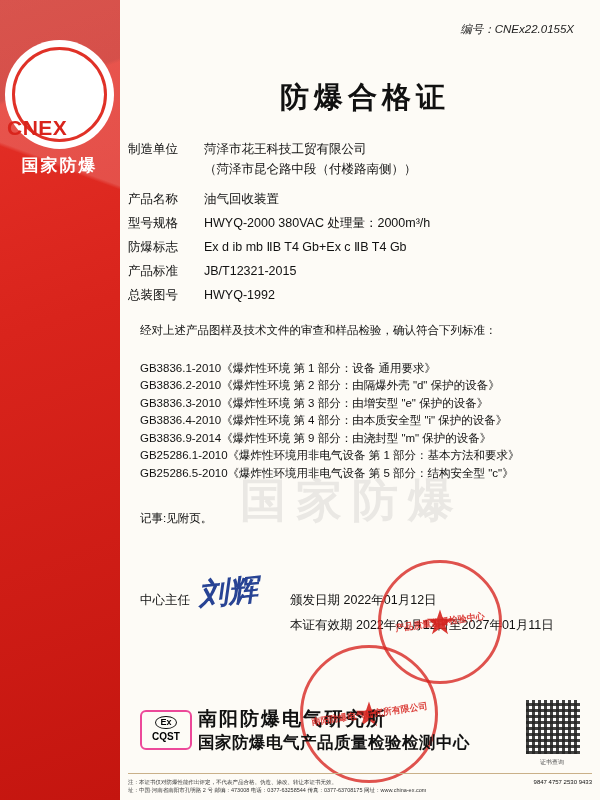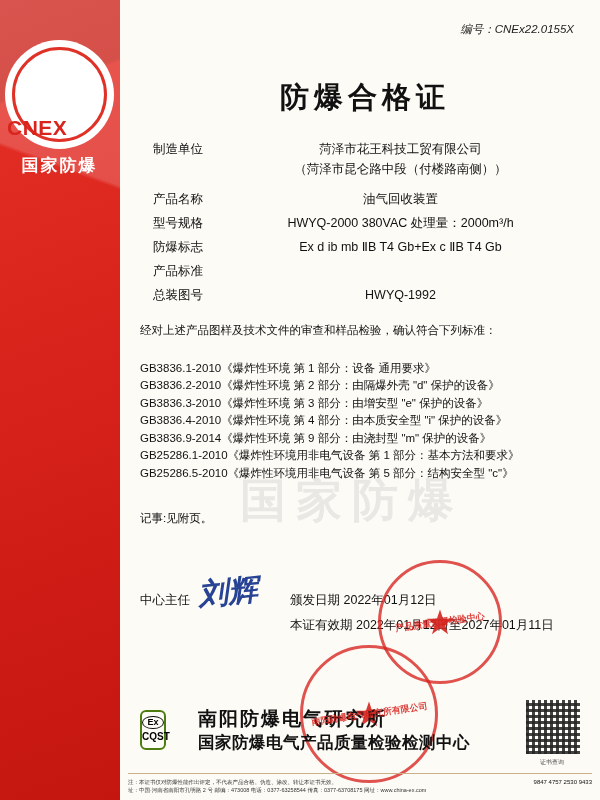--- a/index.html
+++ b/index.html
@@ -55,21 +55,21 @@
   }
   
   .title{
     position:absolute;left:150px;top:78px;width:430px;
     text-align:center;
     font-size:29px;font-weight:bold;letter-spacing:5px;color:#111;
     font-family:"DejaVu Sans",sans-serif;
   }
   
   .fields{
-    position:absolute;left:140px;top:140px;width:445px;text-align:center;
+    position:absolute;left:128px;top:140px;width:445px;
   }
   .row{display:flex;margin-bottom:6px;font-size:12.5px;color:#111;line-height:18px;}
   .lab{width:76px;flex:0 0 76px;color:#111;}
   .val{flex:1;}
   .val .sub{display:block;margin-top:2px;}
   
   .standards{
     position:absolute;left:140px;top:322px;width:450px;
     font-size:11.5px;color:#111;line-height:17.5px;
   }
@@ -115,22 +115,22 @@
   }
   .stamp-center{
     position:relative;z-index:2;font-size:9px;
     transform:rotate(-8deg);
   }
   
   .bottom{
     position:absolute;left:140px;top:706px;width:450px;
   }
   .ex-badge{
-    position:absolute;left:0;top:4px;width:26px;height:40px;
-    border:2px solid #4d7c0f;border-radius:6px;
+    position:absolute;left:0;top:4px;width:52px;height:40px;
+    border:2px solid #ec4899;border-radius:6px;
     font-size:11px;font-weight:bold;text-align:center;
     line-height:12px;padding-top:3px;box-sizing:border-box;
   }
   .ex-badge .ex{
     display:inline-block;border:1.5px solid #111;border-radius:50%;
     padding:0 4px;font-size:9px;line-height:11px;
   }
   .ex-badge .cqst{display:block;margin-top:2px;font-size:10px;}
   .org1{
     position:absolute;left:58px;top:0;font-size:19px;font-weight:bold;
@@ -200,20 +200,21 @@
     <div class="row" style="margin-top:6px;">
       <div class="lab">型号规格</div>
       <div class="val">HWYQ-2000    380VAC   处理量：2000m³/h</div>
     </div>
     <div class="row" style="margin-top:6px;">
       <div class="lab">防爆标志</div>
       <div class="val">Ex d ib mb ⅡB T4 Gb+Ex c ⅡB T4 Gb</div>
     </div>
     <div class="row" style="margin-top:6px;">
       <div class="lab">产品标准</div>
+      <div class="val">JB/T12321-2015</div>
     </div>
     <div class="row" style="margin-top:6px;">
       <div class="lab">总装图号</div>
       <div class="val">HWYQ-1992</div>
     </div>
   </div>
 
   <div class="standards">
     <div class="intro">经对上述产品图样及技术文件的审查和样品检验，确认符合下列标准：</div>
     <div>GB3836.1-2010《爆炸性环境  第 1 部分：设备  通用要求》</div>

